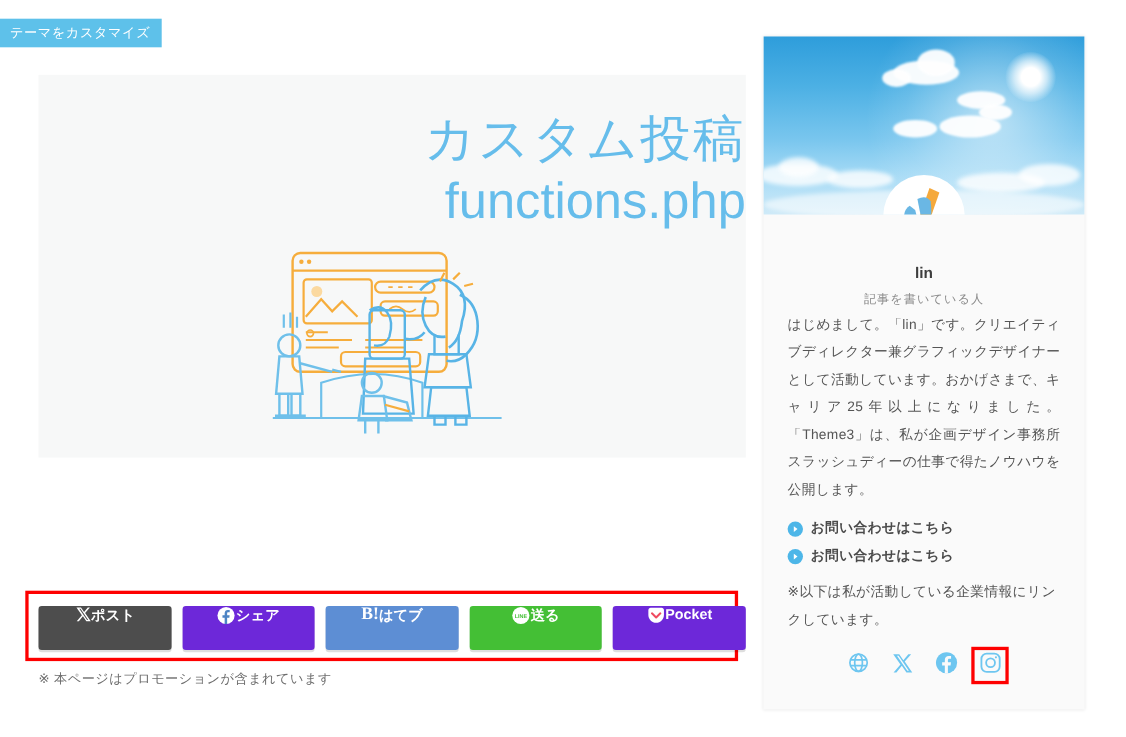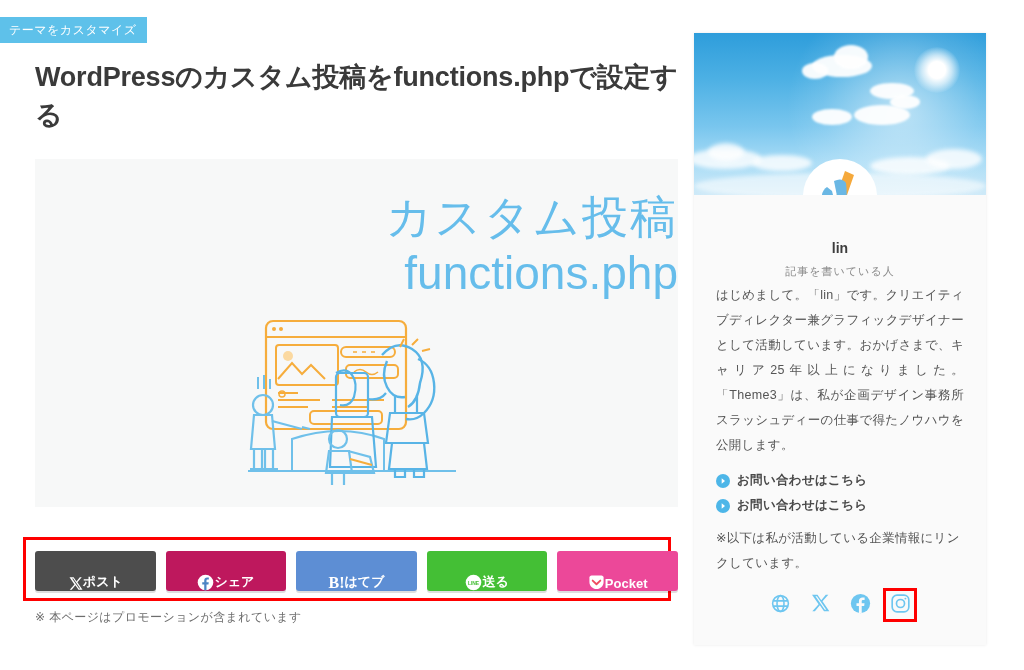--- a/index.html
+++ b/index.html
@@ -82,21 +82,21 @@
     border:3px solid #fe0000;
     box-sizing:border-box;
   }
   .share-row{
     position:absolute;left:35px;top:551px;
     width:643px;
     display:flex;gap:10px;
   }
   .sbtn{
     flex:1;height:40px;border-radius:3px;
-    display:flex;align-items:flex-end;justify-content:center;gap:0;
+    display:flex;align-items:flex-start;justify-content:center;gap:0;
     color:#fff;font-size:13px;font-weight:bold;
     box-shadow:0 2px 0 rgba(0,0,0,.13);
     cursor:pointer;user-select:none;
   }
   .sbtn svg{display:block;flex:0 0 auto;}
 
   .promo-note{
     position:absolute;left:35px;top:609px;
     font-size:12px;color:#6d6d6d;letter-spacing:.4px;
   }
@@ -152,21 +152,20 @@
 
 <div class="page">
 
   <div class="customize-badge">
     <span>テーマをカスタマイズ</span>
   </div>
 
   <div class="main">
 
 
-    <h1 class="post-title">WordPressのカスタム投稿をfunctions.phpで設定する</h1>
 
     <div class="hero">
       <div class="hero-text">
         <div class="hero-l1">カスタム投稿</div>
         <div class="hero-l2">functions.php</div>
       </div>
       <div class="hero-ill">
         <svg width="250" height="175" viewBox="0 0 250 175" fill="none">
 
           <rect x="34" y="10" width="140" height="108" rx="7" stroke="#f6ad3c" stroke-width="2.2"></rect>
@@ -225,21 +224,21 @@
 
     <div class="sbtn" style="background:#4d4d4d;">
       <span>
         <svg width="15" height="15" viewBox="0 0 24 24" fill="#fff">
             <path d="M18.9 2H22l-7 8 8.2 12h-6.4l-5-7.3L5.9 22H2.8l7.5-8.6L2.4 2h6.6l4.5 6.7L18.9 2zm-1.1 18.1h1.7L8.3 3.8H6.5l11.3 16.3z"></path>
           </svg>
       </span>
       <span>ポスト</span>
     </div>
 
-    <div class="sbtn" style="background:#be185d;">
+    <div class="sbtn" style="background:#6d28d9;">
       <span>
         <svg width="17" height="17" viewBox="0 0 24 24">
             <circle cx="12" cy="12" r="11" fill="#fff"></circle>
             <path d="M13.4 23v-8.2h2.8l.4-3.2h-3.2V9.5c0-.9.3-1.6 1.6-1.6h1.7V5.1c-.3 0-1.3-.1-2.4-.1-2.4 0-4.1 1.5-4.1 4.2v2.4H7.4v3.2h2.8V23h3.2z" fill="#4c84c4"></path>
           </svg>
       </span>
       <span>シェア</span>
     </div>
 
     <div class="sbtn" style="background:#5d8ed4;">
@@ -250,21 +249,21 @@
     <div class="sbtn" style="background:#44bf35;">
       <span>
         <svg width="17" height="17" viewBox="0 0 24 24">
             <circle cx="12" cy="12" r="11" fill="#fff"></circle>
             <text x="12" y="15" font-size="7" font-family="Liberation Sans, sans-serif" font-weight="bold" fill="#44bf35" text-anchor="middle">LINE</text>
           </svg>
       </span>
       <span>送る</span>
     </div>
 
-    <div class="sbtn" style="background:#ec4899;">
+    <div class="sbtn" style="background:#6d28d9;">
       <span>
         <svg width="17" height="17" viewBox="0 0 24 24">
             <path d="M2 5c0-1.6 1.3-3 3-3h14c1.7 0 3 1.4 3 3v6.3c0 5.5-4.5 10-10 10S2 16.8 2 11.3V5z" fill="#fff"></path>
             <path d="M6.6 9.3l5.4 5.2 5.4-5.2" stroke="#ef4b60" stroke-width="2.6" fill="none" stroke-linecap="round" stroke-linejoin="round"></path>
           </svg>
       </span>
       <span>Pocket</span>
     </div>
   </div>
 

